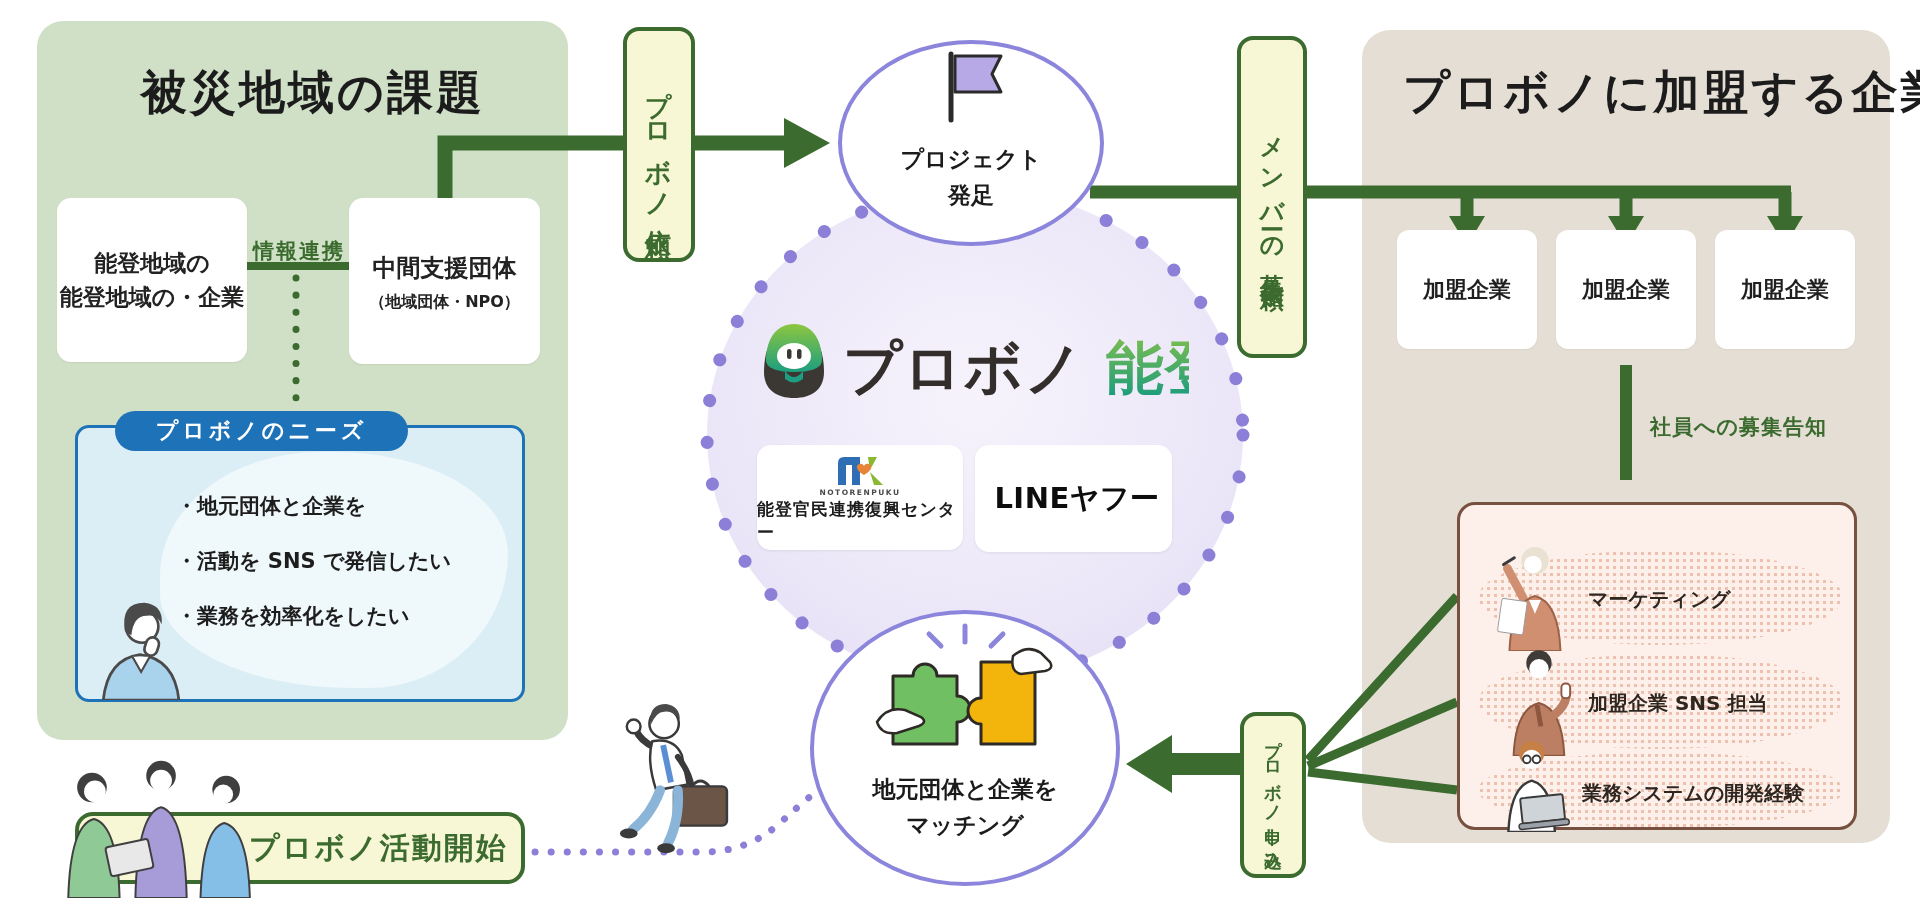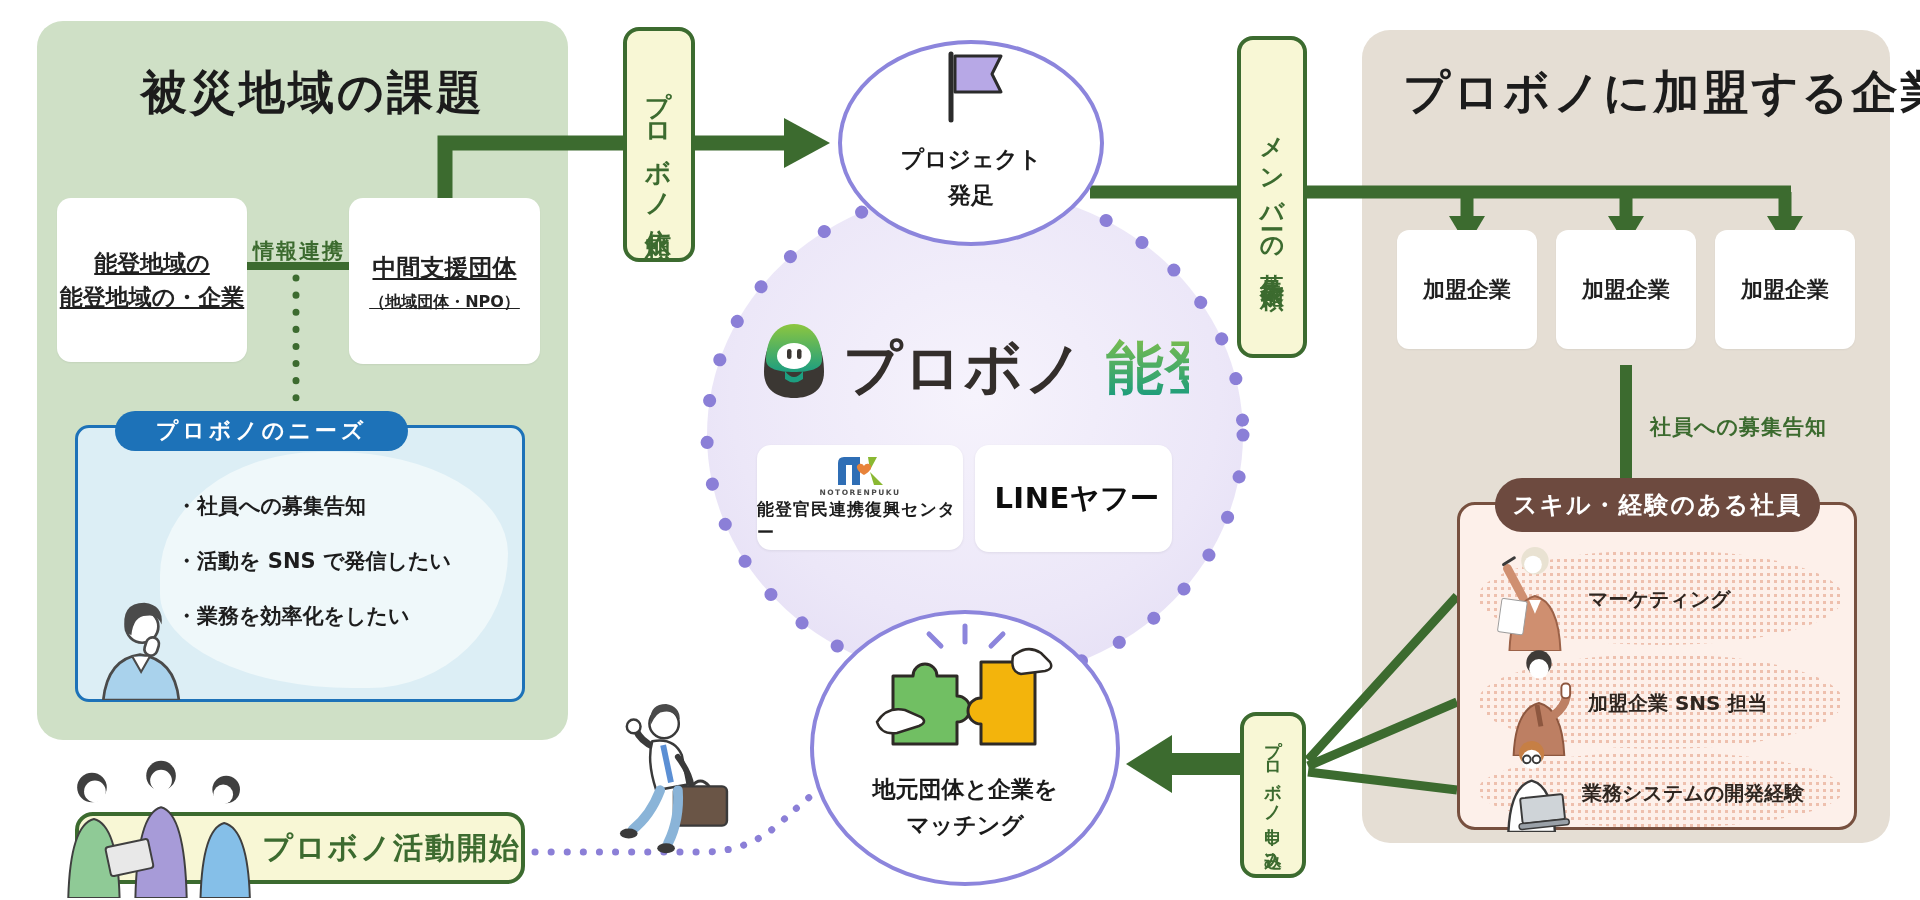--- a/index.html
+++ b/index.html
@@ -3,38 +3,38 @@
 <meta charset="utf-8">
 <style>
   html,body{margin:0;padding:0;background:#ffffff;width:1920px;height:900px;overflow:hidden;}
   *{box-sizing:border-box;}
   body{font-family:"DejaVu Sans","Liberation Sans",sans-serif;color:#1f1f1f;}
   .abs{position:absolute;}
   .stage{position:relative;width:1920px;height:900px;background:#fff;}
   .panel-green{left:37px;top:21px;width:531px;height:719px;background:#cfe0c6;border-radius:26px;z-index:1;}
   .panel-beige{left:1362px;top:30px;width:528px;height:813px;background:#e5ded4;border-radius:28px;z-index:1;}
   .big-title{font-size:46px;font-weight:900;letter-spacing:3px;color:#1c1c1c;white-space:nowrap;}
-  .white-card{background:#fff;border-radius:14px;box-shadow:0 1px 2px rgba(0,0,0,.06);display:flex;flex-direction:column;align-items:center;justify-content:center;text-align:center;text-decoration:underline;}
+  .white-card{background:#fff;border-radius:14px;box-shadow:0 1px 2px rgba(0,0,0,.06);display:flex;flex-direction:column;align-items:center;justify-content:center;text-align:center;}
   .card-main{font-size:23px;font-weight:800;line-height:1.5;color:#222;}
   .card-sub{font-size:16px;font-weight:700;color:#222;margin-top:6px;}
   .green-text{color:#3c6b2f;font-weight:800;margin-top:9px;}
   .vlabel{background:#f8f7d5;border:4px solid #3c6b2f;border-radius:16px;display:flex;align-items:center;justify-content:center;z-index:5;}
   .vlabel span{writing-mode:vertical-rl;text-orientation:upright;color:#3c6b2f;font-weight:800;letter-spacing:5px;}
   .needs-box{left:75px;top:425px;width:450px;height:277px;background:#dceef5;border:3px solid #1d72b8;border-radius:14px;z-index:4;}
   .needs-cloud{left:160px;top:452px;width:348px;height:236px;background:#eff8fa;border-radius:48% 52% 42% 58% / 55% 45% 60% 42%;z-index:4;}
   .needs-header{left:115px;top:411px;width:293px;height:40px;background:#1d72b8;border-radius:20px;color:#fff;display:flex;align-items:center;justify-content:center;font-size:22px;font-weight:800;letter-spacing:4px;z-index:5;}
   .needs-item{font-size:21px;font-weight:700;color:#1d1d1d;white-space:nowrap;z-index:6;}
   .circle{background:#fff;border:4px solid #8c85dc;border-radius:50%;z-index:4;}
   .circle-label{font-size:23px;font-weight:800;text-align:center;line-height:1.55;color:#1b1b1b;}
   .member-box{top:230px;width:140px;height:119px;background:#fff;border-radius:12px;display:flex;align-items:center;justify-content:center;font-size:22px;font-weight:800;z-index:4;box-shadow:0 1px 2px rgba(0,0,0,.05);}
   .skill-pill{left:1495px;top:478px;width:325px;height:54px;background:#6d4a3f;border-radius:27px;color:#fff;display:flex;align-items:center;justify-content:center;font-size:24px;font-weight:800;letter-spacing:2px;z-index:6;}
   .skill-box{left:1457px;top:502px;width:400px;height:328px;background:#fdf0ea;border:3px solid #77503f;border-radius:18px;z-index:4;}
   .dot-ellipse{background-image:radial-gradient(#eec0ae 1.6px, rgba(0,0,0,0) 1.7px);background-size:7px 7px;border-radius:50%;z-index:5;}
   .skill-item{font-size:20px;font-weight:800;color:#2f2620;white-space:nowrap;z-index:6;}
-  .start-box{left:75px;top:812px;width:450px;height:72px;background:#f8f7d5;border:4px solid #3c6b2f;border-radius:18px;z-index:4;display:flex;align-items:center;justify-content:flex-end;padding-left:170px;}
+  .start-box{left:75px;top:812px;width:450px;height:72px;background:#f8f7d5;border:4px solid #3c6b2f;border-radius:18px;z-index:4;display:flex;align-items:center;justify-content:flex-start;padding-left:170px;}
   .start-box span{font-size:30px;font-weight:900;color:#3c6b2f;letter-spacing:2px;white-space:nowrap;}
   .partner-card{background:#fff;border-radius:14px;z-index:5;display:flex;flex-direction:column;align-items:center;justify-content:center;box-shadow:0 1px 3px rgba(0,0,0,.07);}
   .illus{z-index:7;}
   svg text{font-family:"DejaVu Sans","Liberation Sans",sans-serif;}
 </style>
 </head>
 <body>
 
 <div class="stage">
 
@@ -85,21 +85,21 @@
   <div class="abs green-text" style="left:253px;top:228px;font-size:21px;letter-spacing:2px;z-index:4;">情報連携</div>
 
   <div class="abs white-card" style="left:349px;top:198px;width:191px;height:166px;z-index:4;">
     <div class="card-main" style="font-size:24px;">中間支援団体</div>
     <div class="card-sub">（地域団体・NPO）</div>
   </div>
 
   <div class="abs needs-box"></div>
   <div class="abs needs-cloud"></div>
   <div class="abs needs-header">プロボノのニーズ</div>
-  <div class="abs needs-item" style="left:176px;top:492px;">・社員への募集告知</div>
+  <div class="abs needs-item" style="left:176px;top:492px;">・地元団体と企業を</div>
   <div class="abs needs-item" style="left:176px;top:547px;text-align:center;">・活動を SNS で発信したい</div>
   <div class="abs needs-item" style="left:176px;top:602px;">・業務を効率化をしたい</div>
 
   <svg class="abs illus" style="left:85px;top:592px;" width="110" height="108" viewBox="0 0 100 100">
     <circle cx="52" cy="32" r="15" fill="#fff" stroke="#4a4a4a" stroke-width="2.5"></circle>
     <path d="M36,36 Q32,10 54,10 Q72,12 70,30 Q66,20 56,22 Q44,22 42,40 Z" fill="#4a4a4a"></path>
     <path d="M16,100 Q20,62 50,58 Q82,62 86,100 Z" fill="#a9d2ec" stroke="#4a4a4a" stroke-width="2.5"></path>
     <path d="M43,60 L51,74 L59,60" fill="#fff" stroke="#4a4a4a" stroke-width="2"></path>
     <rect x="55" y="42" width="12" height="17" rx="6" fill="#fff" stroke="#4a4a4a" stroke-width="2.5" transform="rotate(18 61 50)"></rect>
   </svg>
@@ -179,21 +179,20 @@
 
   <div class="abs big-title" style="left:1403px;top:62px;z-index:4;">プロボノに加盟する企業</div>
 
   <div class="abs member-box" style="left:1397px;">加盟企業</div>
   <div class="abs member-box" style="left:1556px;">加盟企業</div>
   <div class="abs member-box" style="left:1715px;">加盟企業</div>
 
   <div class="abs green-text" style="left:1650px;top:404px;font-size:21px;letter-spacing:1px;z-index:4;">社員への募集告知</div>
 
   <div class="abs skill-box"></div>
-  <div class="abs skill-pill">スキル・経験のある社員</div>
 
   <div class="abs dot-ellipse" style="left:1478px;top:550px;width:365px;height:95px;"></div>
   <div class="abs dot-ellipse" style="left:1478px;top:654px;width:365px;height:95px;"></div>
   <div class="abs dot-ellipse" style="left:1478px;top:752px;width:365px;height:76px;"></div>
 
   <div class="abs skill-item" style="left:1588px;top:586px;">マーケティング</div>
   <div class="abs skill-item" style="left:1588px;top:690px;">加盟企業 SNS 担当</div>
   <div class="abs skill-item" style="left:1582px;top:780px;">業務システムの開発経験</div>
 
   <svg class="abs illus" style="left:1492px;top:543px;" width="82" height="108" viewBox="0 0 80 110">

